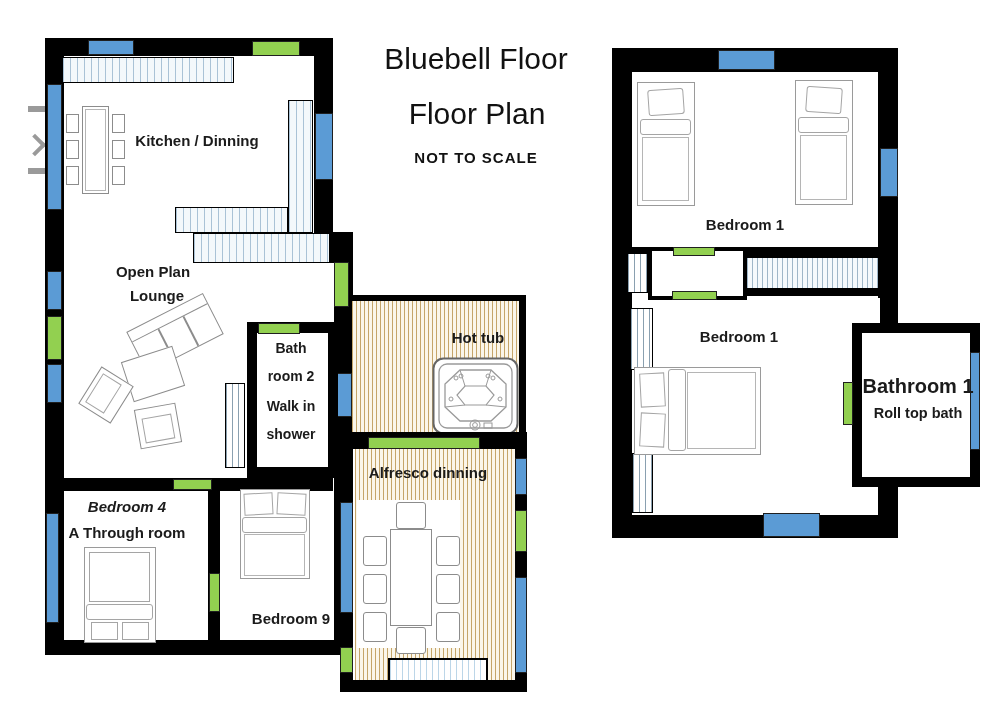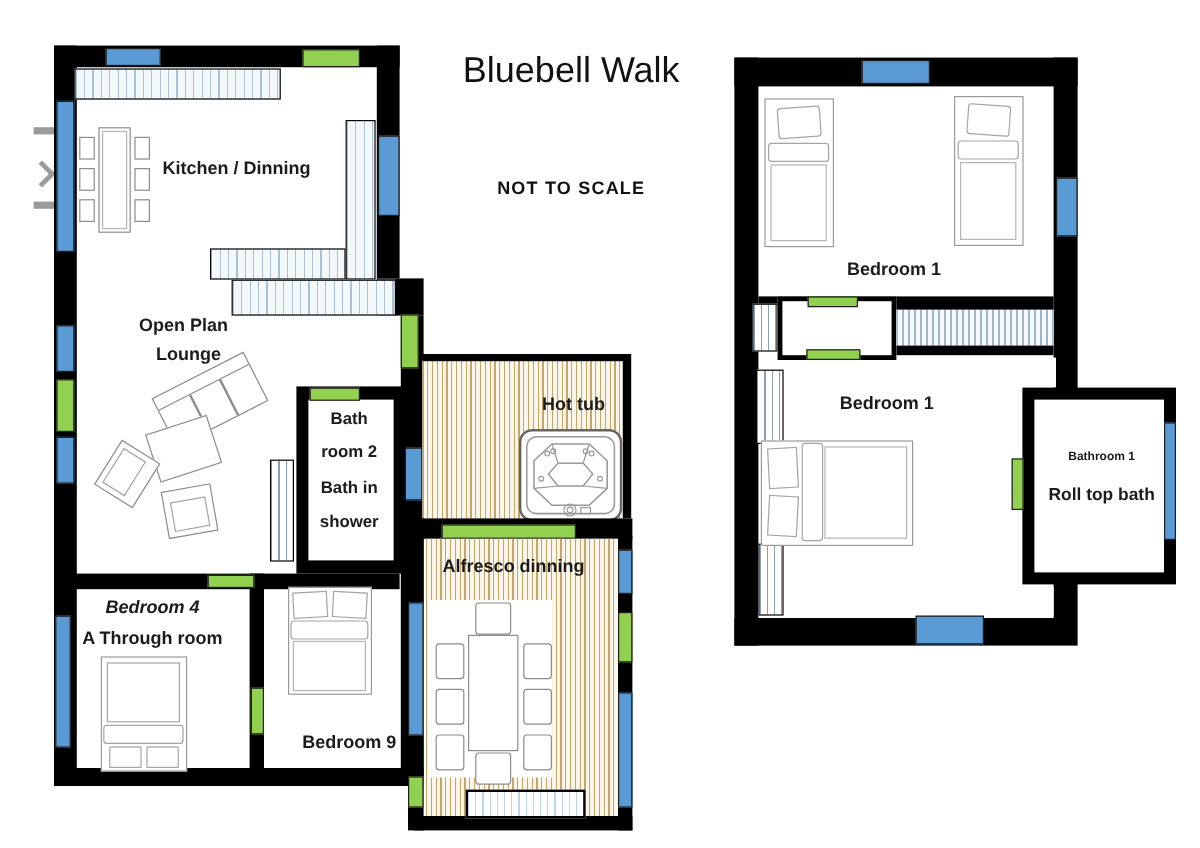--- a/index.html
+++ b/index.html
@@ -29,21 +29,22 @@
   .title1{position:absolute;transform:translateX(-50%);font-size:30px;color:#111;}
   .title3{position:absolute;transform:translateX(-50%);font-size:15px;font-weight:bold;
           letter-spacing:1px;color:#111;}
   .sketch{position:absolute;background:#9a9a9a;}
 </style>
 </head>
 <body>
 
 <div id="canvas">
 
-  <div class="title1" style="left:476px;top:42px;">Bluebell Walk</div>
+  <div class="title1" style="left:476px;top:42px;">Bluebell Floor</div>
+  <div class="title1" style="left:477px;top:97px;">Floor Plan</div>
   <div class="title3" style="left:476px;top:149px;">NOT TO SCALE</div>
 
   <div>
 
     <div class="sketch" style="left:28px;top:106px;width:17px;height:6px;"></div>
     <div class="abs" style="left:27px;top:137px;width:12px;height:12px;border-top:4px solid #9a9a9a;border-right:4px solid #9a9a9a;transform:rotate(45deg);"></div>
     <div class="sketch" style="left:28px;top:168px;width:17px;height:6px;"></div>
 
     <div class="wall" style="left:45px;top:38px;width:288px;height:18px;"></div>
     <div class="wall" style="left:45px;top:38px;width:19px;height:617px;"></div>
@@ -95,21 +96,21 @@
     <div class="furn" style="left:137px;top:406px;width:42px;height:40px;transform:rotate(-10deg);">
       <div class="abs" style="left:5px;top:9px;right:5px;bottom:4px;border:1px solid #a5a5a5;"></div>
     </div>
 
     <div class="wall" style="left:247px;top:322px;width:91px;height:156px;"></div>
     <div class="whitebox" style="left:257px;top:333px;width:71px;height:134px;"></div>
     <div class="door" style="left:258px;top:323px;width:42px;height:11px;"></div>
     <div class="stripbox" style="left:225px;top:383px;width:20px;height:85px;"></div>
     <div class="label" style="left:291px;top:341px;font-size:14px;">Bath</div>
     <div class="label" style="left:291px;top:369px;font-size:14px;">room 2</div>
-    <div class="label" style="left:291px;top:399px;font-size:14px;">Bath in</div>
+    <div class="label" style="left:291px;top:399px;font-size:14px;">Walk in</div>
     <div class="label" style="left:291px;top:427px;font-size:14px;">shower</div>
 
     <div class="label" style="left:127px;top:499px;font-style:italic;">Bedroom 4</div>
     <div class="label" style="left:127px;top:525px;">A Through room</div>
     <div class="bed" style="left:84px;top:547px;width:72px;height:96px;">
       <div class="bedpart" style="left:4px;top:4px;width:61px;height:50px;"></div>
       <div class="bedpart" style="left:1px;top:56px;width:67px;height:16px;border-radius:3px;"></div>
       <div class="bedpart" style="left:6px;top:74px;width:27px;height:18px;"></div>
       <div class="bedpart" style="left:37px;top:74px;width:27px;height:18px;"></div>
     </div>
@@ -220,17 +221,17 @@
       <div class="bedpart" style="left:5px;top:5px;width:25px;height:34px;transform:rotate(-3deg);"></div>
       <div class="bedpart" style="left:5px;top:45px;width:25px;height:34px;transform:rotate(3deg);"></div>
       <div class="bedpart" style="left:33px;top:1px;width:18px;height:82px;border-radius:3px;"></div>
       <div class="bedpart" style="left:52px;top:4px;width:69px;height:77px;border-color:#b5b5b5;"></div>
     </div>
 
     <div class="wall" style="left:852px;top:323px;width:128px;height:164px;"></div>
     <div class="whitebox" style="left:862px;top:333px;width:108px;height:144px;"></div>
     <div class="win" style="left:970px;top:352px;width:10px;height:98px;"></div>
     <div class="door" style="left:843px;top:382px;width:10px;height:43px;"></div>
-    <div class="label" style="left:918px;top:376px;font-size:10px;">Bathroom 1</div>
+    <div class="label" style="left:918px;top:376px;font-size:20px;">Bathroom 1</div>
     <div class="label" style="left:918px;top:406px;font-size:14.5px;">Roll top bath</div>
   </div>
 
 </div>
 
 </body></html>

